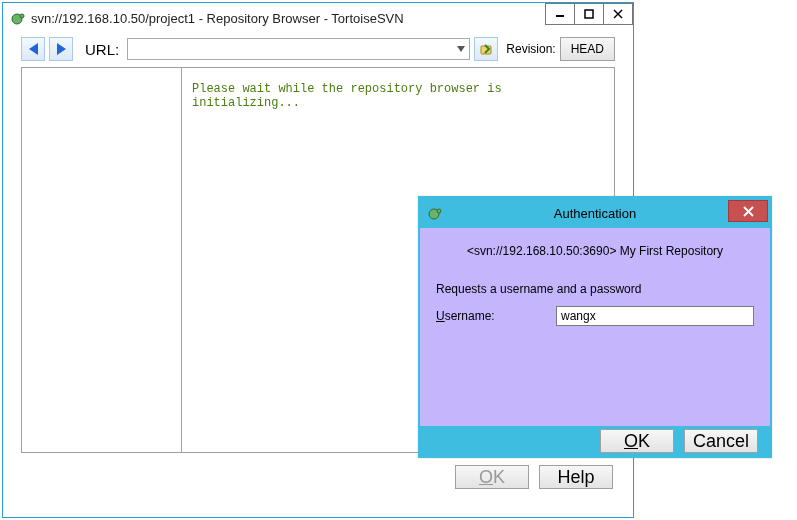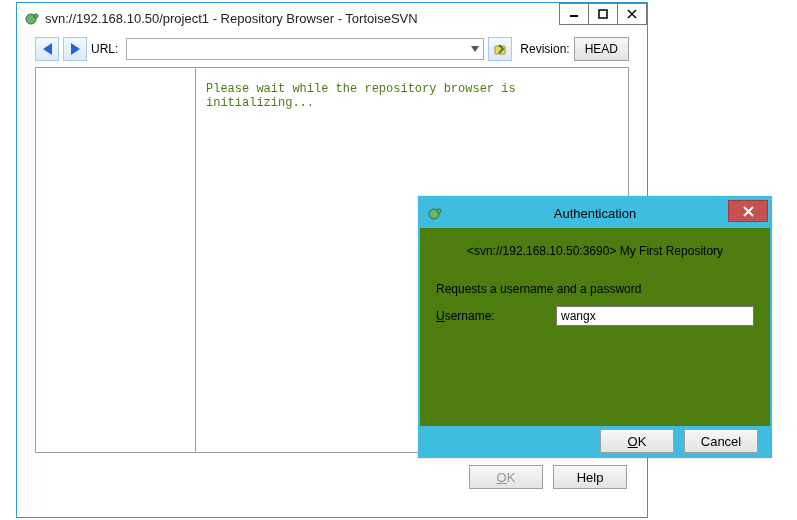--- a/index.html
+++ b/index.html
@@ -12,21 +12,21 @@
     height: 520px;
     position: relative;
     overflow: hidden;
   }
   .window {
     position: absolute;
     border: 1px solid #2d9bd2;
     background: #fff;
   }
   .main-window {
-    left: 16px; top: 2px;
+    left: 2px; top: 2px;
     width: 632px; height: 516px;
   }
   .titlebar {
     height: 30px;
     background: #fff;
     display: flex;
     align-items: center;
     padding-left: 6px;
     position: relative;
   }
@@ -72,22 +72,22 @@
     border-top: 6px solid transparent;
     border-bottom: 6px solid transparent;
     border-right: 9px solid #2364d8;
   }
   .arrow.right {
     border-top: 6px solid transparent;
     border-bottom: 6px solid transparent;
     border-left: 9px solid #2364d8;
   }
   .url-label {
-    margin: 0 4px 0 0;
-    font-size: 12px;
+    margin: 0 4px 0 8px;
+    font-size: 15px;
   }
   .url-combo {
     flex: 1;
     height: 22px;
     border: 1px solid #aaa;
     display: flex;
     background: #fff;
   }
   .url-combo .field {
     flex: 1;
@@ -142,21 +142,21 @@
     justify-content: flex-end;
     gap: 10px;
     padding: 12px 20px;
   }
   .btn {
     min-width: 74px;
     height: 24px;
     border: 1px solid #a0a0a0;
     background: linear-gradient(#f7f7f7,#e3e3e3);
     display:flex;align-items:center;justify-content:center;
-    font-size: 13px;
+    font-size: 18px;
   }
   .btn.disabled { color: #999; }
   .btn .ul { text-decoration: underline; }
 
   
   .auth-window {
     left: 418px; top: 196px;
     width: 354px; height: 262px;
     border: 2px solid #3fbde0;
     box-shadow: 0 0 0 1px rgba(0,0,0,0.05);
@@ -178,21 +178,21 @@
     position:absolute; right: 2px; top: 2px;
     width: 40px; height: 22px;
     background: #c75050;
     border: 1px solid #a33a3a;
     color: #fff;
     display:flex;align-items:center;justify-content:center;
     font-size: 13px;
     font-weight: bold;
   }
   .auth-body {
-    background: #4d7c0f;
+    background: #c4b5fd;
     height: calc(100% - 30px - 30px);
     padding: 12px 16px 20px 16px;
   }
   .auth-repo {
     text-align: center;
     font-size: 12px;
     margin-bottom: 24px;
     margin-top: 4px;
   }
   .auth-req {

